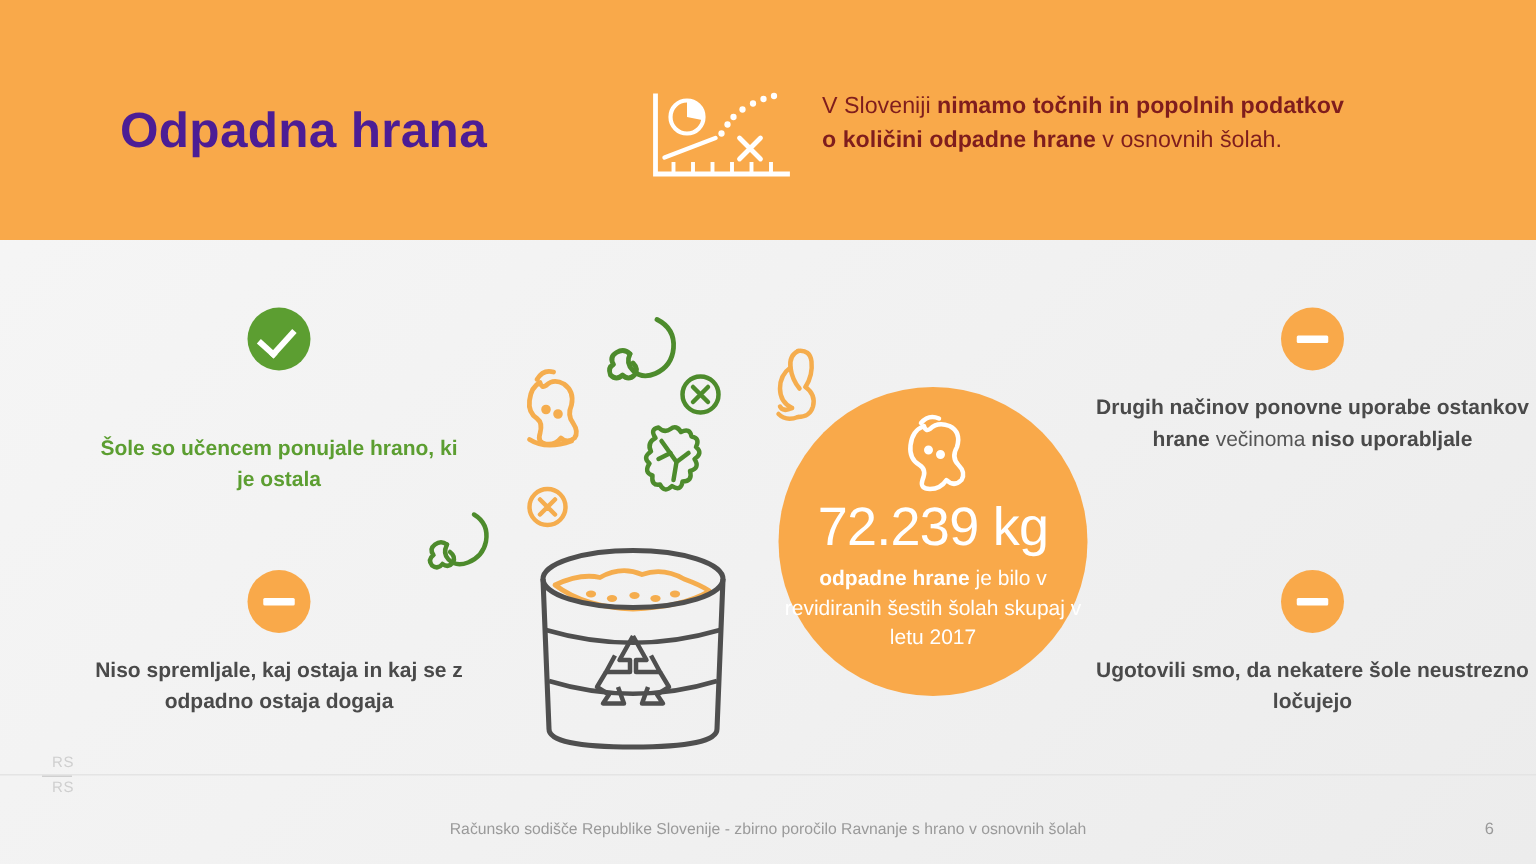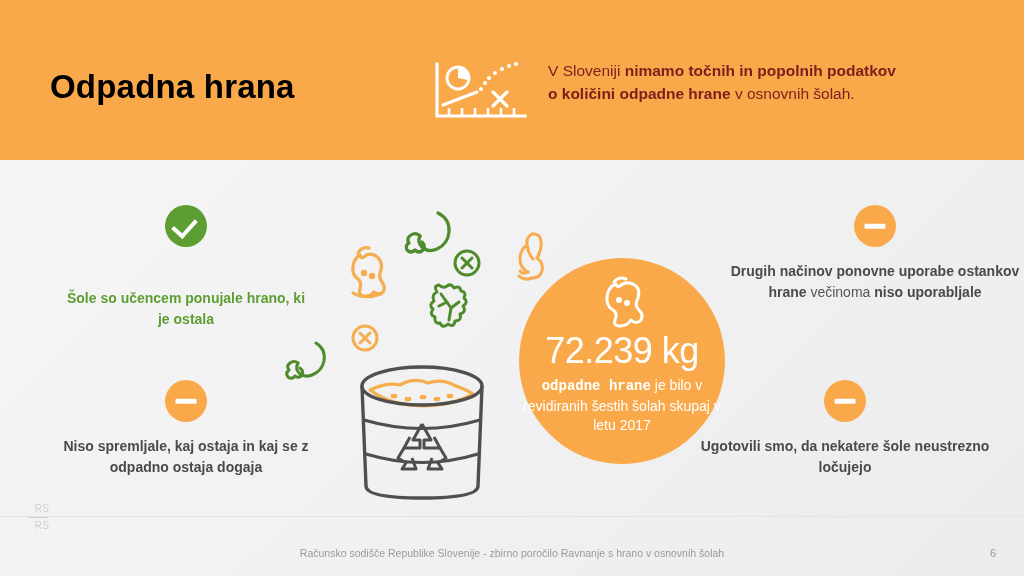--- a/index.html
+++ b/index.html
@@ -25,25 +25,25 @@
   
   .header {
     position: absolute;
     left: 0; top: 0;
     width: 1024px;
     height: 160px;
     background: #f9a94a;
   }
   .header-title {
     position: absolute;
-    left: 50px;
+    left: 80px;
     top: 68px;
     font-size: 33px;
     font-weight: bold;
-    color: #000000;
+    color: #4c1d95;
     letter-spacing: 0.2px;
     white-space: nowrap;
   }
   .header-icon {
     position: absolute;
     left: 427px;
     top: 58px;
     width: 105px;
     height: 72px;
   }
@@ -98,21 +98,21 @@
     line-height: 20.5px;
     font-weight: bold;
   }
   .block-text.green-t { color: #5c9e31; margin-top: 41px; }
   .block-text.gray-t { color: #4a4a4a; }
   .block-text .light { font-weight: normal; color: #555555; }
 
   #block-tl { left: 60px;  top: 205px; width: 252px; }
   #block-bl { left: 60px;  top: 380px; width: 252px; }
   #block-tr { left: 730px; top: 205px; width: 290px; }
-  #block-br { left: 700px; top: 380px; width: 290px; }
+  #block-br { left: 730px; top: 380px; width: 290px; }
 
   
   .center-circle {
     position: absolute;
     left: 519px;
     top: 258px;
     width: 206px;
     height: 206px;
     border-radius: 50%;
     background: #f9a94a;
@@ -138,21 +138,21 @@
   }
   .circle-caption {
     position: absolute;
     left: 0;
     top: 118px;
     width: 206px;
     font-size: 14px;
     line-height: 19.5px;
     color: #ffffff;
   }
-  .circle-caption .bold { font-weight: bold; font-family: Liberation Mono, monospace; }
+  .circle-caption .bold { font-weight: bold; }
   .circle-caption .reg { font-weight: normal; }
 
   
   .illus { position: absolute; }
   #bin        { left: 342px; top: 358px; width: 160px; height: 148px; }
   #apple-core { left: 336px; top: 243px; width: 62px;  height: 62px; }
   #drumstick1 { left: 400px; top: 205px; width: 58px;  height: 58px; }
   #drumstick2 { left: 280px; top: 335px; width: 52px;  height: 52px; }
   #banana     { left: 508px; top: 228px; width: 44px;  height: 58px; }
   #lettuce    { left: 425px; top: 280px; width: 48px;  height: 52px; }

